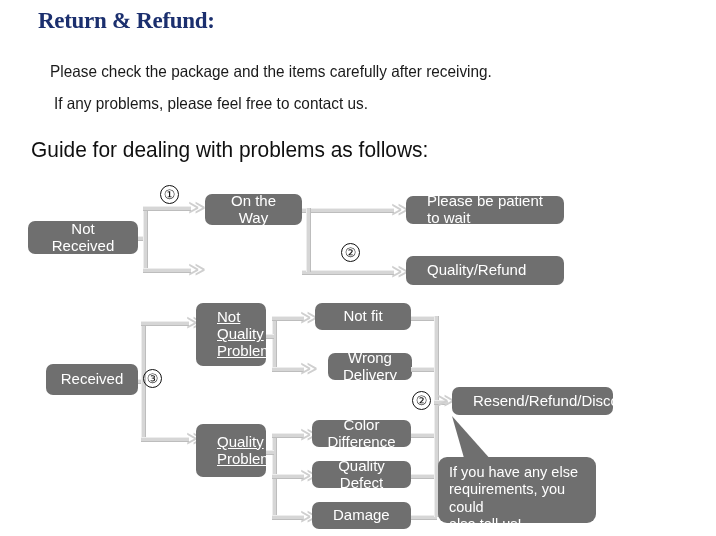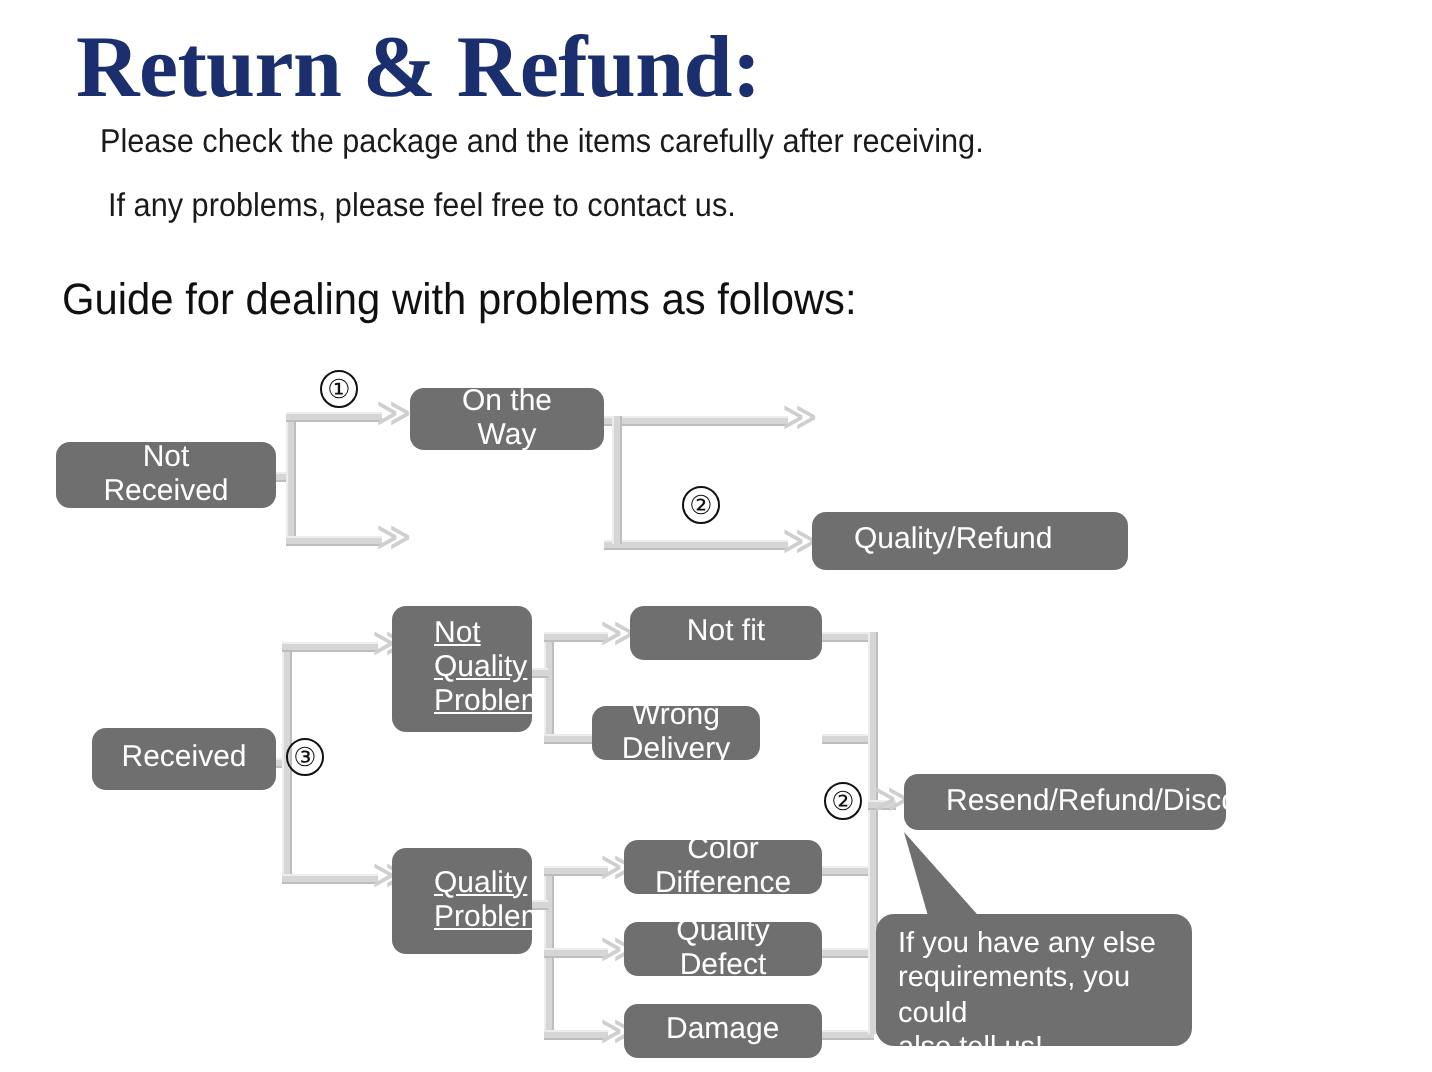--- a/index.html
+++ b/index.html
@@ -16,21 +16,21 @@
     font-family: "Liberation Sans", sans-serif;
   }
 
   
   #header-block { position: absolute; left: 0; top: 0; width: 716px; }
   .title {
     position: absolute;
     left: 38px; top: 8px;
     font-family: "Liberation Serif", serif;
     font-weight: bold;
-    font-size: 44px;
+    font-size: 23px;
     letter-spacing: -0.3px;
     color: #1b2f6e;
     white-space: nowrap;
   }
   .subline {
     position: absolute;
     font-family: "Liberation Sans", sans-serif;
     font-size: 16.5px;
     color: #1a1a1a;
     white-space: nowrap;
@@ -152,20 +152,21 @@
 
     <div class="ln h" style="left:302px; top:208px; width:92px;"></div>
     <div class="ln h" style="left:302px; top:270px; width:92px;"></div>
     <div class="ln v" style="left:306px; top:208px; height:64px;"></div>
 
     <div class="arrow" style="left:391px; top:201px;">≫</div>
     <div class="arrow" style="left:391px; top:263px;">≫</div>
 
     <div class="step" style="left:341px; top:243px;">②</div>
 
+    <div class="node left" style="left:406px; top:196px; width:158px; height:28px;">Please be patient to wait</div>
 
     <div class="node left" style="left:406px; top:256px; width:158px; height:29px;">Quality/Refund</div>
 
     <div class="node center" style="left:46px; top:364px; width:92px; height:31px;">Received</div>
 
     <div class="ln h" style="left:138px; top:379px; width:6px;"></div>
     <div class="ln v" style="left:141px; top:321px; height:119px;"></div>
     <div class="ln h" style="left:141px; top:321px; width:48px;"></div>
     <div class="ln h" style="left:141px; top:437px; width:48px;"></div>
 
@@ -184,21 +185,21 @@
     <div class="ln v" style="left:272px; top:316px; height:52px;"></div>
     <div class="ln h" style="left:266px; top:334px; width:8px;"></div>
     <div class="ln h" style="left:272px; top:316px; width:32px;"></div>
     <div class="ln h" style="left:272px; top:367px; width:32px;"></div>
 
     <div class="arrow" style="left:300px; top:309px;">≫</div>
     <div class="arrow" style="left:300px; top:360px;">≫</div>
 
     <div class="node center" style="left:315px; top:303px; width:96px; height:27px;">Not fit</div>
 
-    <div class="node center" style="left:296px; top:353px; width:84px; height:27px;">Wrong Delivery</div>
+    <div class="node center" style="left:328px; top:353px; width:84px; height:27px;">Wrong Delivery</div>
 
     <div class="ln v" style="left:272px; top:433px; height:83px;"></div>
     <div class="ln h" style="left:266px; top:450px; width:8px;"></div>
     <div class="ln h" style="left:272px; top:433px; width:32px;"></div>
     <div class="ln h" style="left:272px; top:474px; width:32px;"></div>
     <div class="ln h" style="left:272px; top:515px; width:32px;"></div>
 
     <div class="arrow" style="left:300px; top:426px;">≫</div>
     <div class="arrow" style="left:300px; top:467px;">≫</div>
     <div class="arrow" style="left:300px; top:508px;">≫</div>

